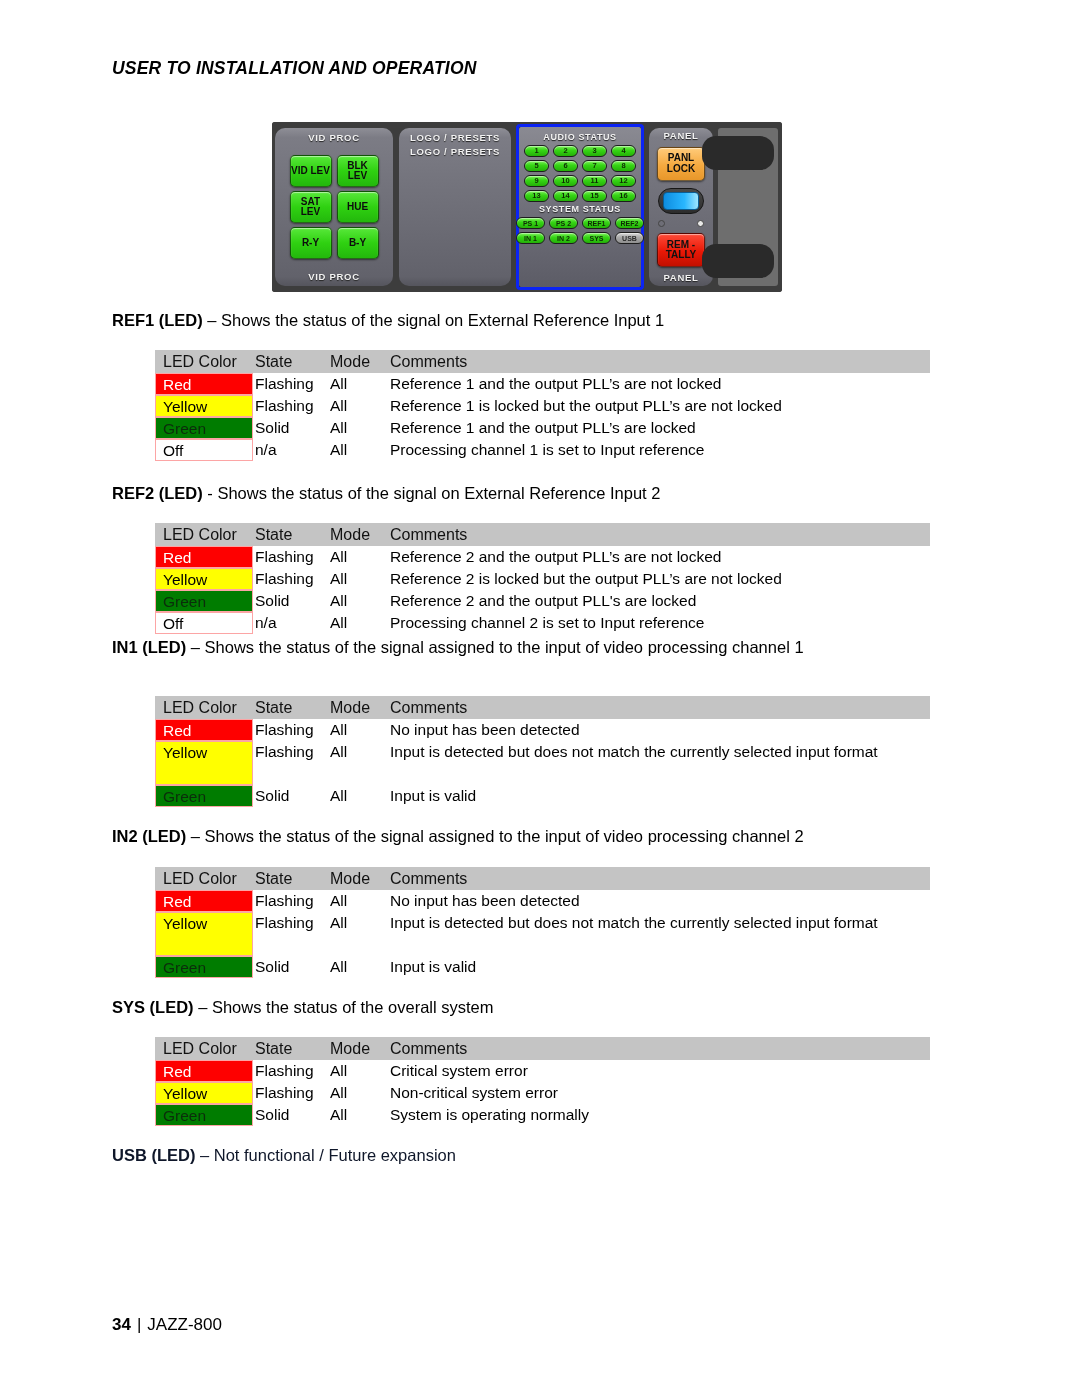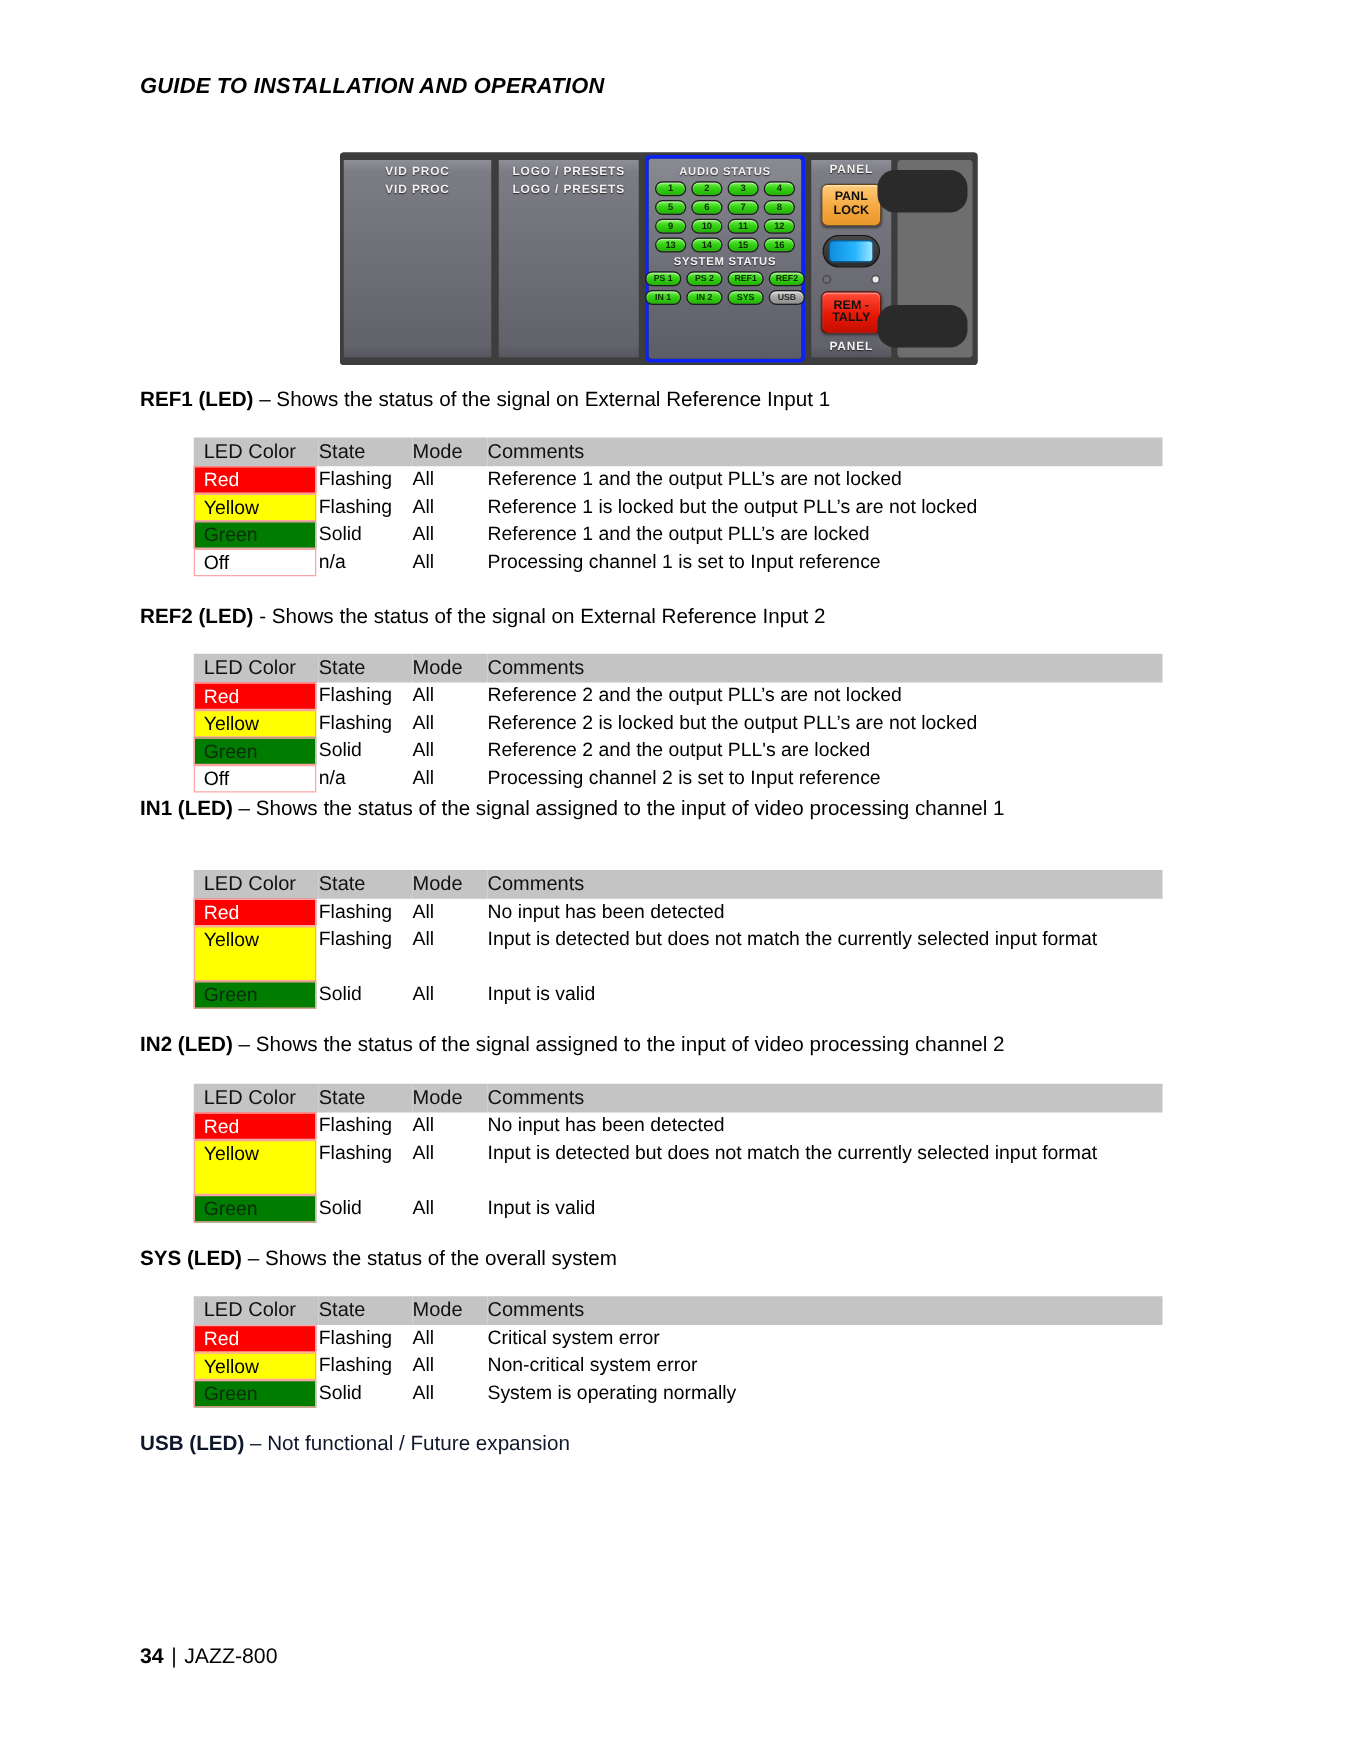--- a/index.html
+++ b/index.html
@@ -40,21 +40,21 @@
     position: absolute;
     inset: 0;
     background: #3d3d3d;
     border-radius: 3px;
     display: flex;
     align-items: stretch;
   }
   .pgroup {
     position: relative;
     background: linear-gradient(180deg,#8e8e96 0%, #7c7c85 6%, #6f6f78 50%, #62626b 94%, #55555d 100%);
-    border-radius: 0;
+    border-radius: 10px;
     margin: 6px 3px;
     padding: 2px 4px;
     display: flex;
     flex-direction: column;
     align-items: center;
   }
   .pgroup-top, .pgroup-bot {
     font-size: 9.5px;
     font-weight: bold;
     color: #f2f2f2;
@@ -235,27 +235,35 @@
     top: 1315px;
     font-size: 17px;
     color: #000;
   }
   .footer .pg { font-weight: bold; }
   .footer .sep { padding: 0 6px; }
 </style>
 </head>
 <body>
 
-<div class="page-header">GUIDE TO INSTALLATION AND OPERATION</div>
+<div class="page-header">USER TO INSTALLATION AND OPERATION</div>
 
 <div class="panel-photo">
   <div class="panel-unit">
 
     <div class="pgroup" style="width:118px">
       <div class="pgroup-top">VID PROC</div>
+      <div class="btn-grid" style="grid-template-columns:repeat(2,42px)">
+        <div class="pbtn green">VID LEV</div>
+        <div class="pbtn green">BLK LEV</div>
+        <div class="pbtn green">SAT LEV</div>
+        <div class="pbtn green">HUE</div>
+        <div class="pbtn green">R-Y</div>
+        <div class="pbtn green">B-Y</div>
+      </div>
       <div class="pgroup-bot">VID PROC</div>
     </div>
 
     <div class="pgroup" style="width:112px">
       <div class="pgroup-top">LOGO / PRESETS</div>
       <div class="pgroup-bot">LOGO / PRESETS</div>
     </div>
 
     <div class="pgroup audio" style="width:128px">
       <div class="audio-inner">

